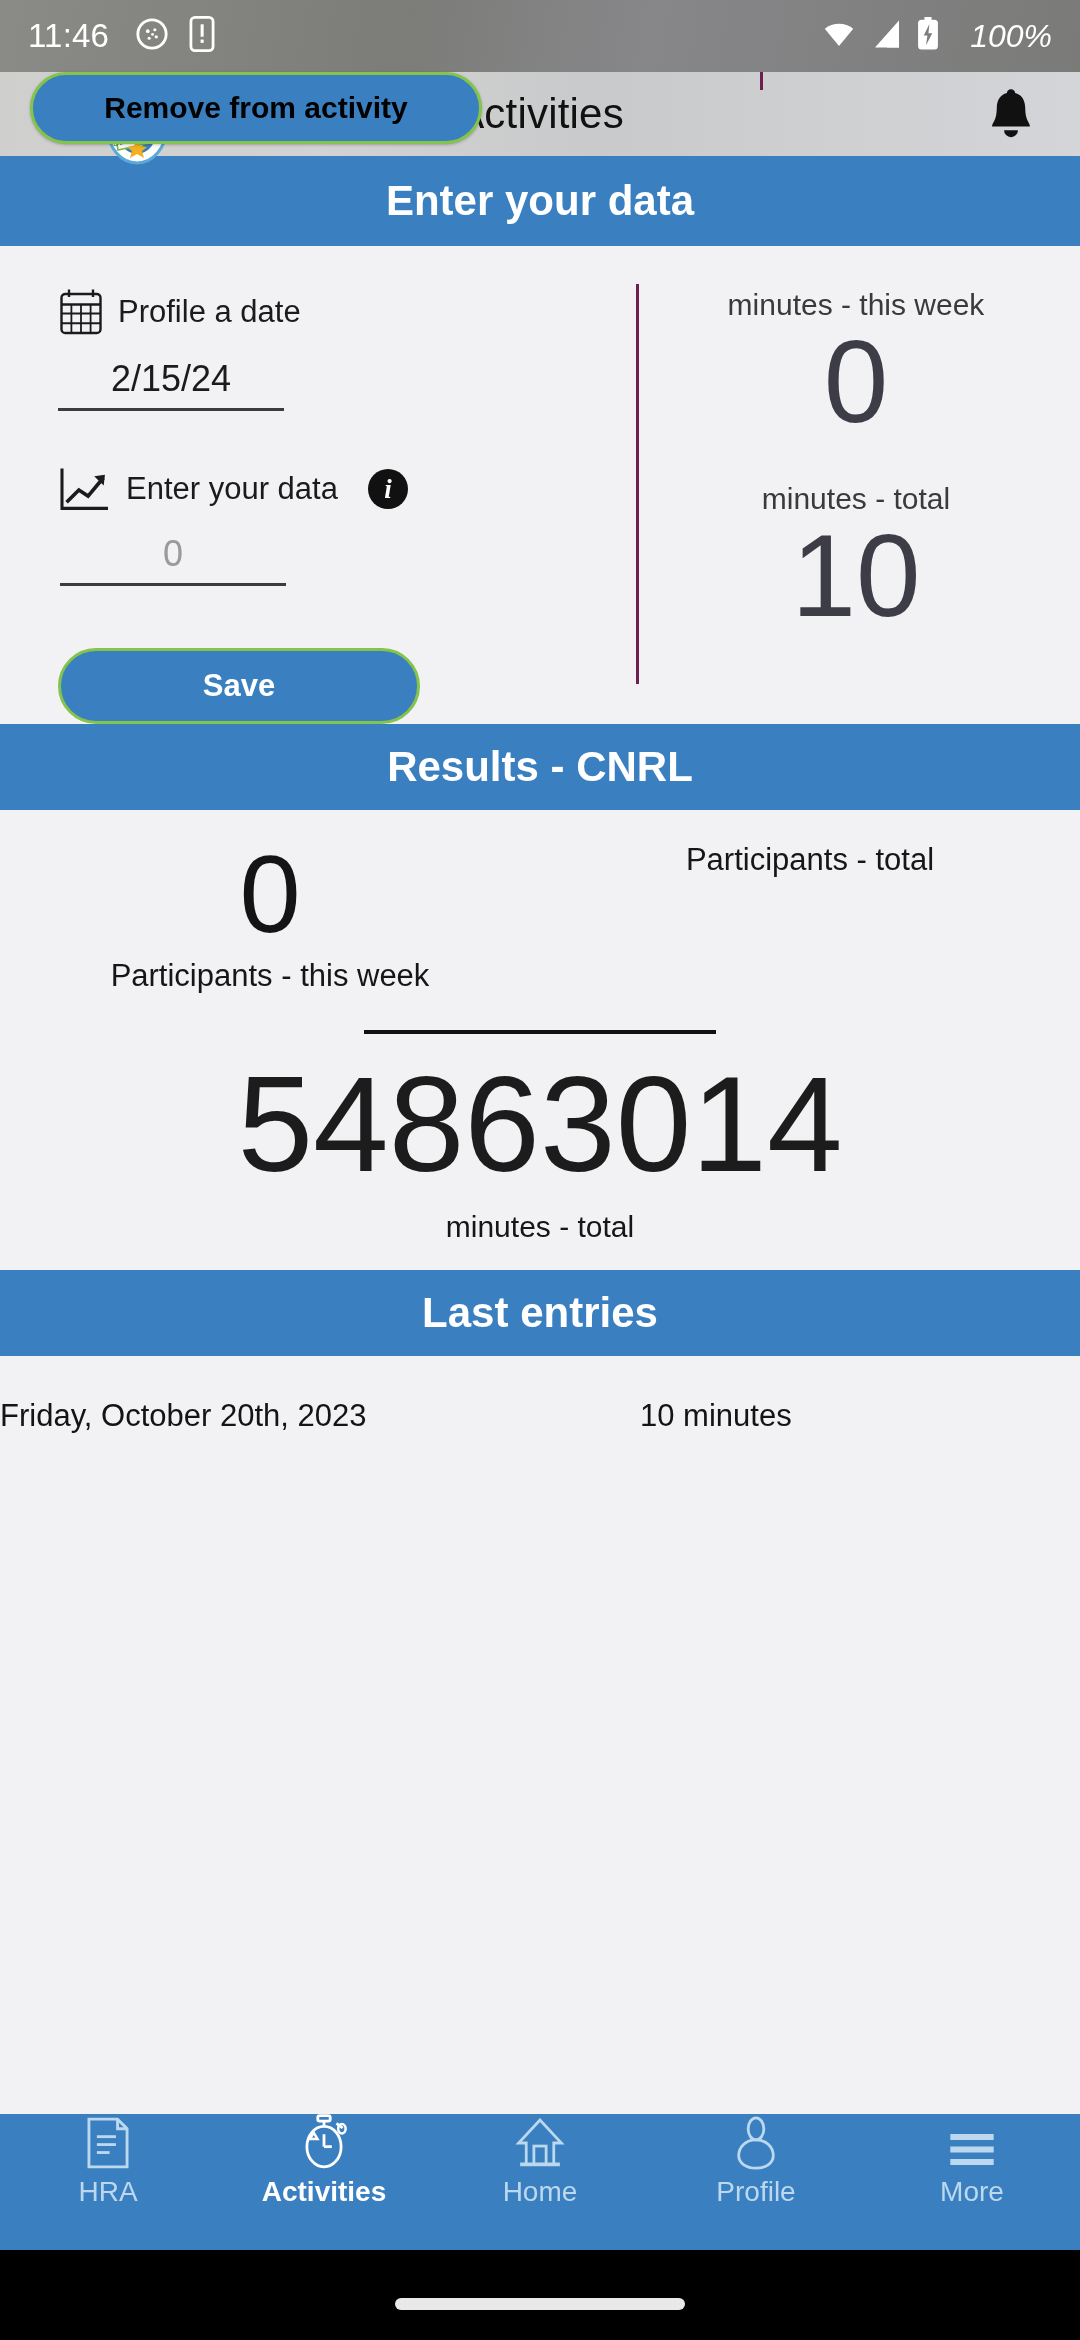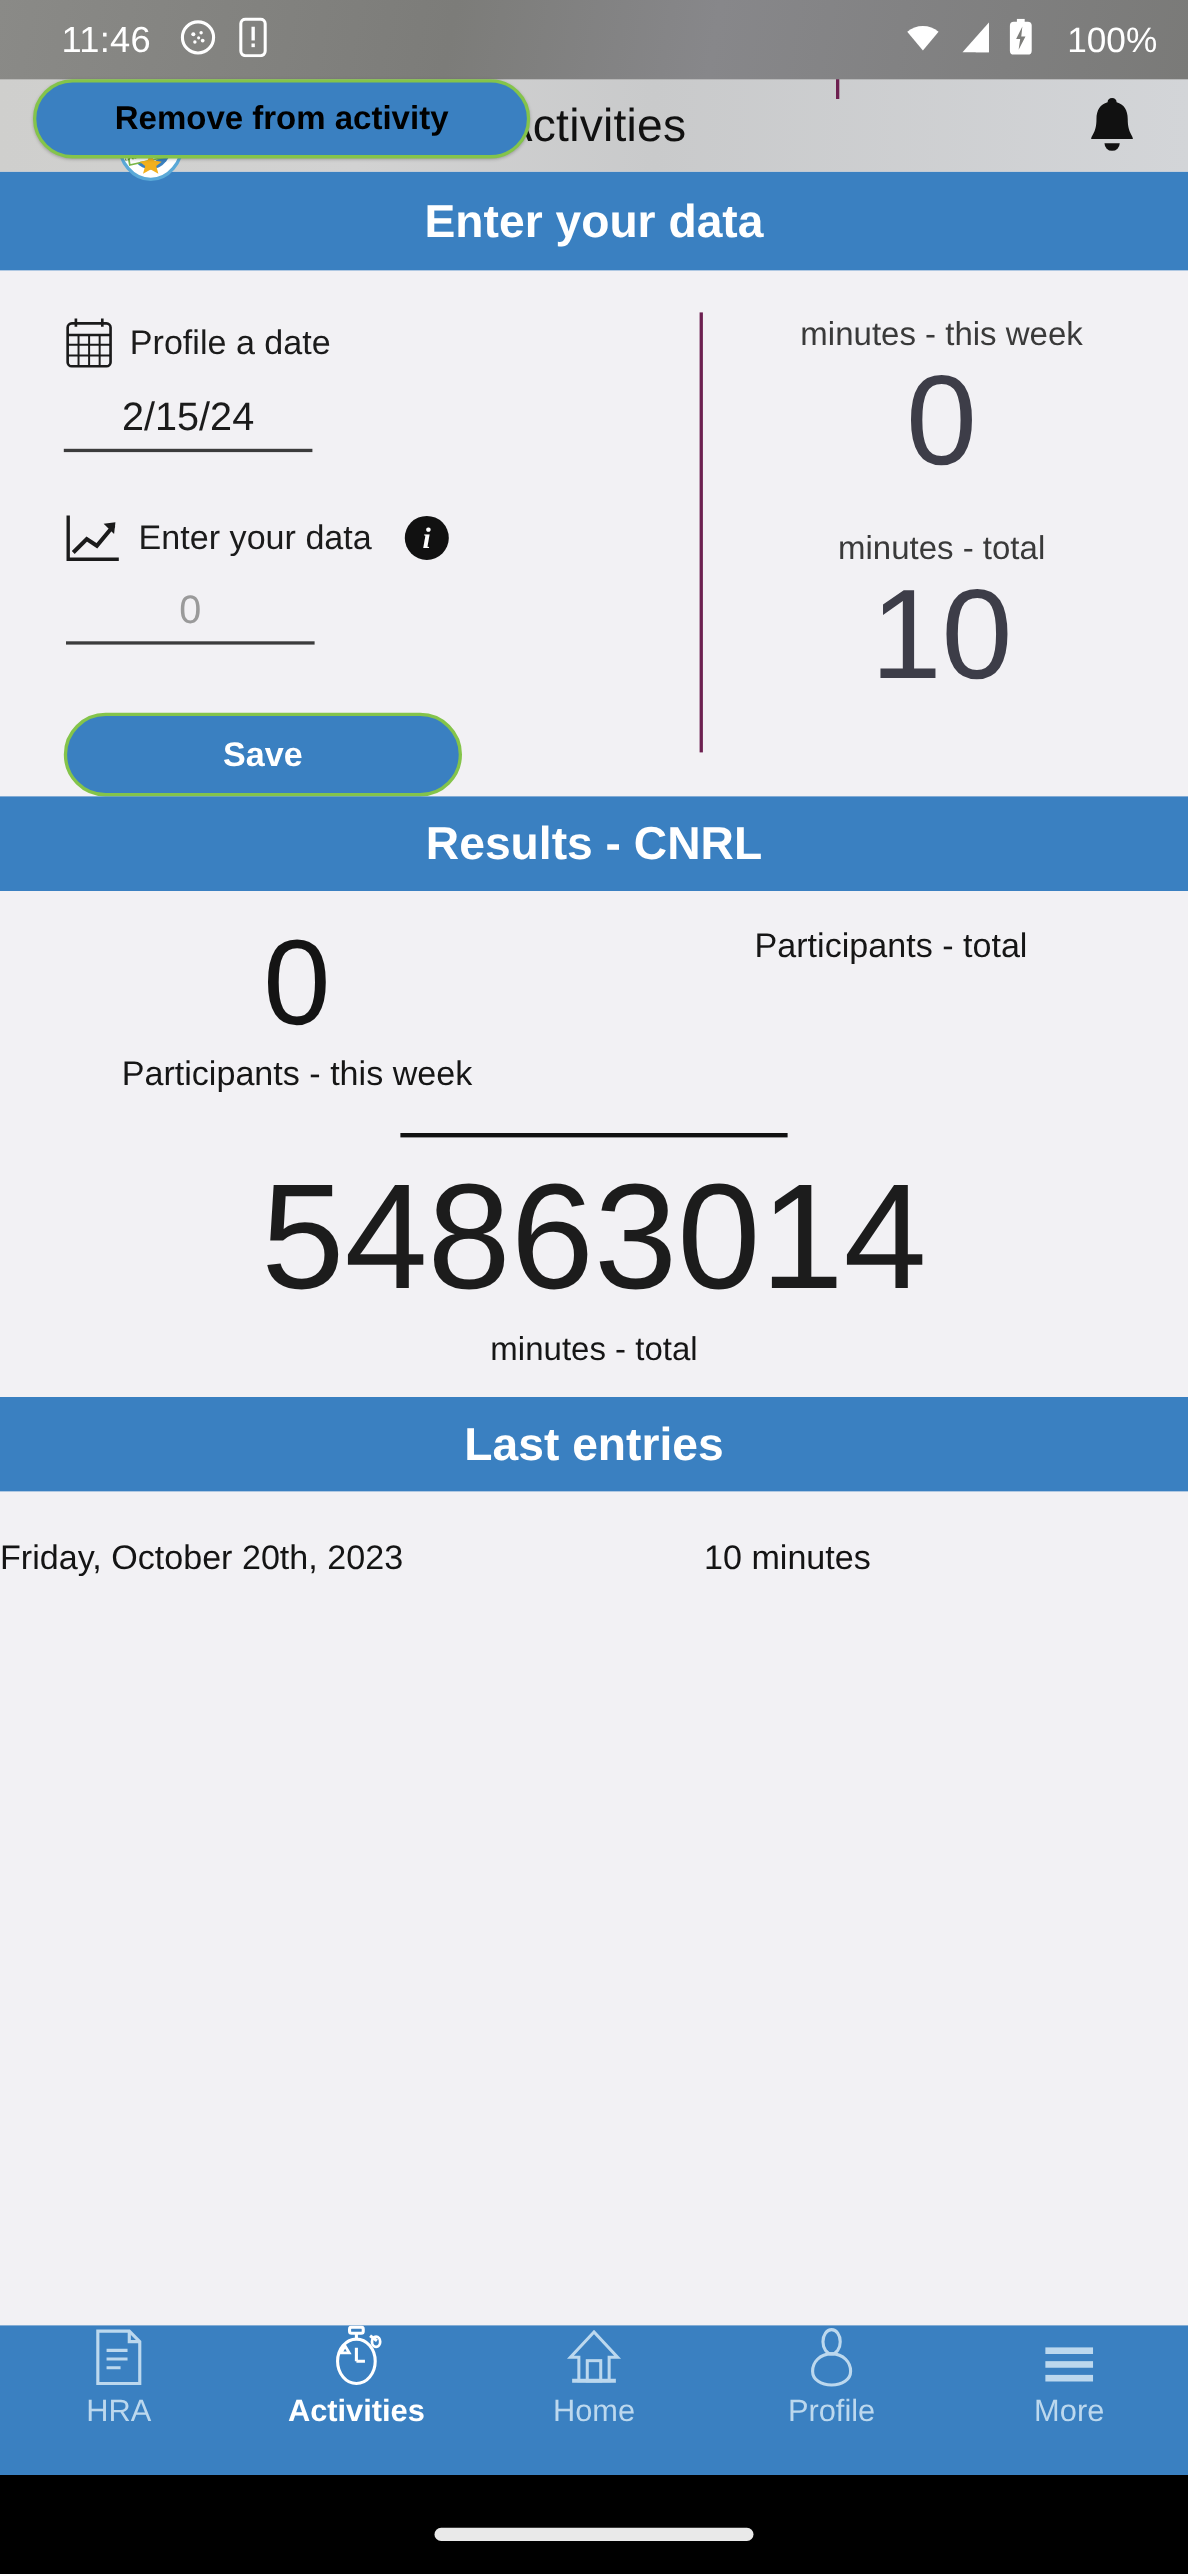--- a/index.html
+++ b/index.html
@@ -15,24 +15,24 @@
   .statusbar {
     position: absolute; top: 0; left: 0; width: 1080px; height: 72px;
     background: #7d7d7a;
     display: flex; align-items: center; z-index: 30;
   }
   .statusbar .bg-left {
     position:absolute; inset:0;
     background: linear-gradient(100deg,#8a8a87 0%,#7c7c79 38%,#87878a 60%,#7a7a78 100%);
   }
   .sb-inner { position: relative; display:flex; align-items:center; width:100%; height:100%; padding: 0 28px; }
-  .sb-time { color: #fff; font-size: 33px; font-weight: 500; letter-spacing: .2px; margin-left: 28px; }
+  .sb-time { color: #fff; font-size: 33px; font-weight: 500; letter-spacing: .2px; }
   .sb-icons-left { display:flex; align-items:center; gap: 20px; margin-left: 26px; }
   .sb-right { margin-left:auto; display:flex; align-items:center; gap: 12px; }
-  .sb-batt-pct { color:#fff; font-size: 32px; font-weight: 500; margin-left:18px; }
+  .sb-batt-pct { color:#fff; font-size: 32px; font-weight: 500; margin-left:18px;font-style:italic; }
 
   
   .appbar {
     position: absolute; top: 72px; left: 0; width: 1080px; height: 84px;
     z-index: 20;
     background: linear-gradient(90deg,#cfcfcd 0%,#d2d2d2 30%,#c9cacb 55%,#d3d5d8 100%);
     display:flex; align-items:center;
   }
   .appbar .divider-line {
     position:absolute; left:760px; top:-72px; width:3px; height:90px; background:#6d2050;

